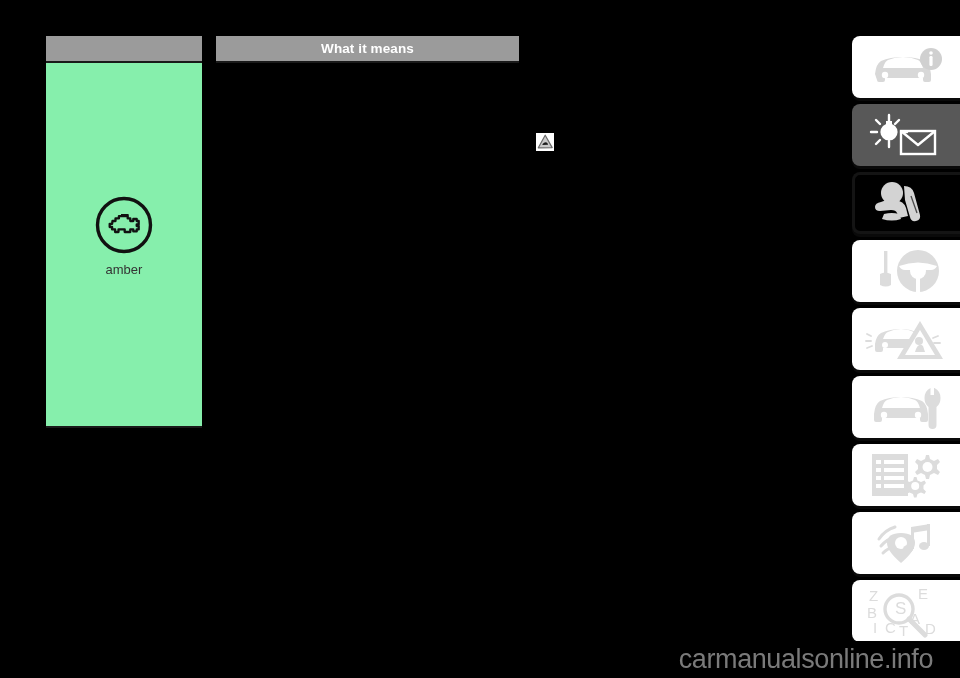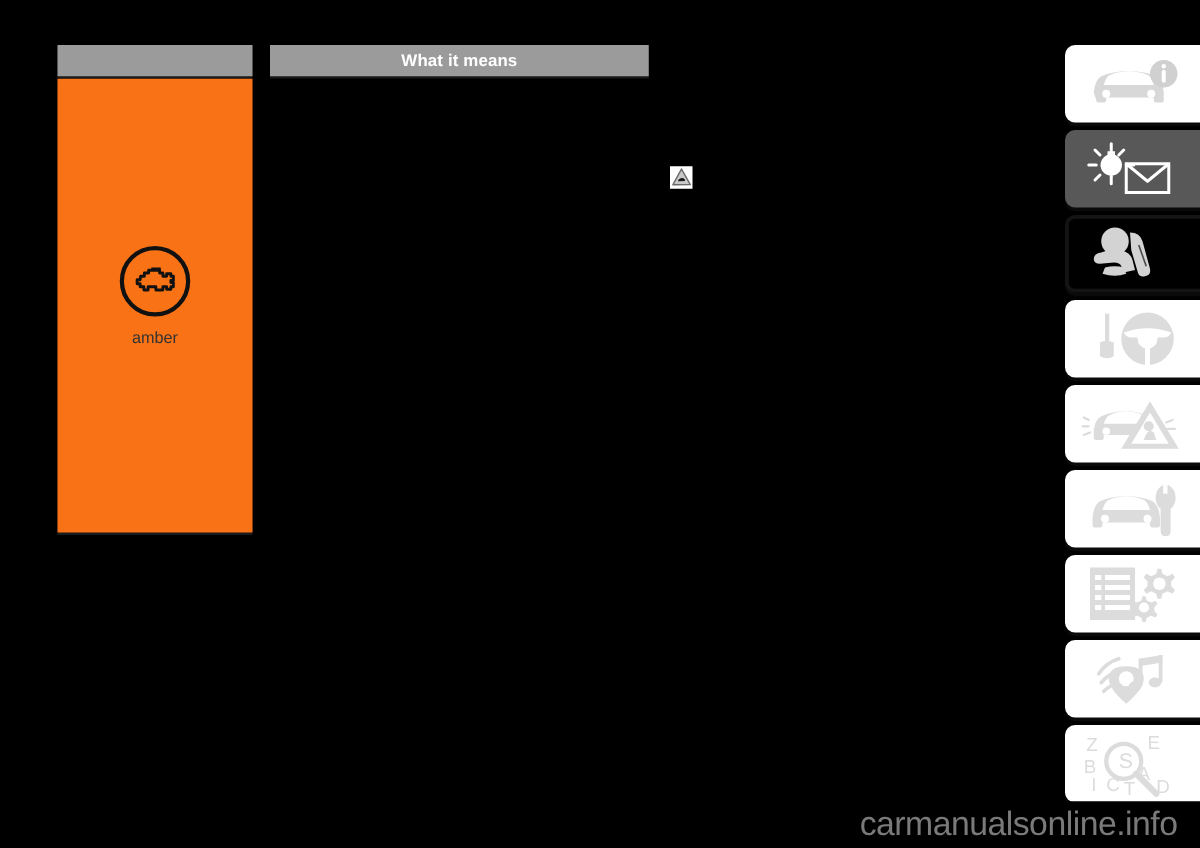--- a/index.html
+++ b/index.html
@@ -44,21 +44,21 @@
   #hdr-means  { left: 216px; top: 36px; width: 303px; height: 25px; }
   #hdr-todo   { left: 535px; top: 36px; width: 305px; height: 25px; }
 
   
   #symbol-panel {
     position: absolute;
     left: 46px;
     top: 63px;
     width: 156px;
     height: 363px;
-    background: #f97316;
+    background: #86efac;
     box-shadow: 0 2px 0 #1a1a1a;
     box-sizing: border-box;
     display: flex;
     flex-direction: column;
     align-items: center;
     justify-content: flex-start;
   }
   #symbol-inner {
     margin-top: 132px;
     display: flex;
@@ -130,21 +130,21 @@
     top: 641px;
     width: 960px;
     height: 37px;
     color: #7a7a7a;
     font-size: 27px;
     font-family: "Liberation Sans", sans-serif;
     letter-spacing: -0.4px;
     display: flex;
     align-items: center;
     justify-content: flex-end;
-    padding-right: 18px;
+    padding-right: 27px;
     box-sizing: border-box;
     background: #000000;
   }
 </style>
 </head>
 <body>
 
 <div id="page">
 
   <div class="col-header" id="hdr-symbol"></div>

